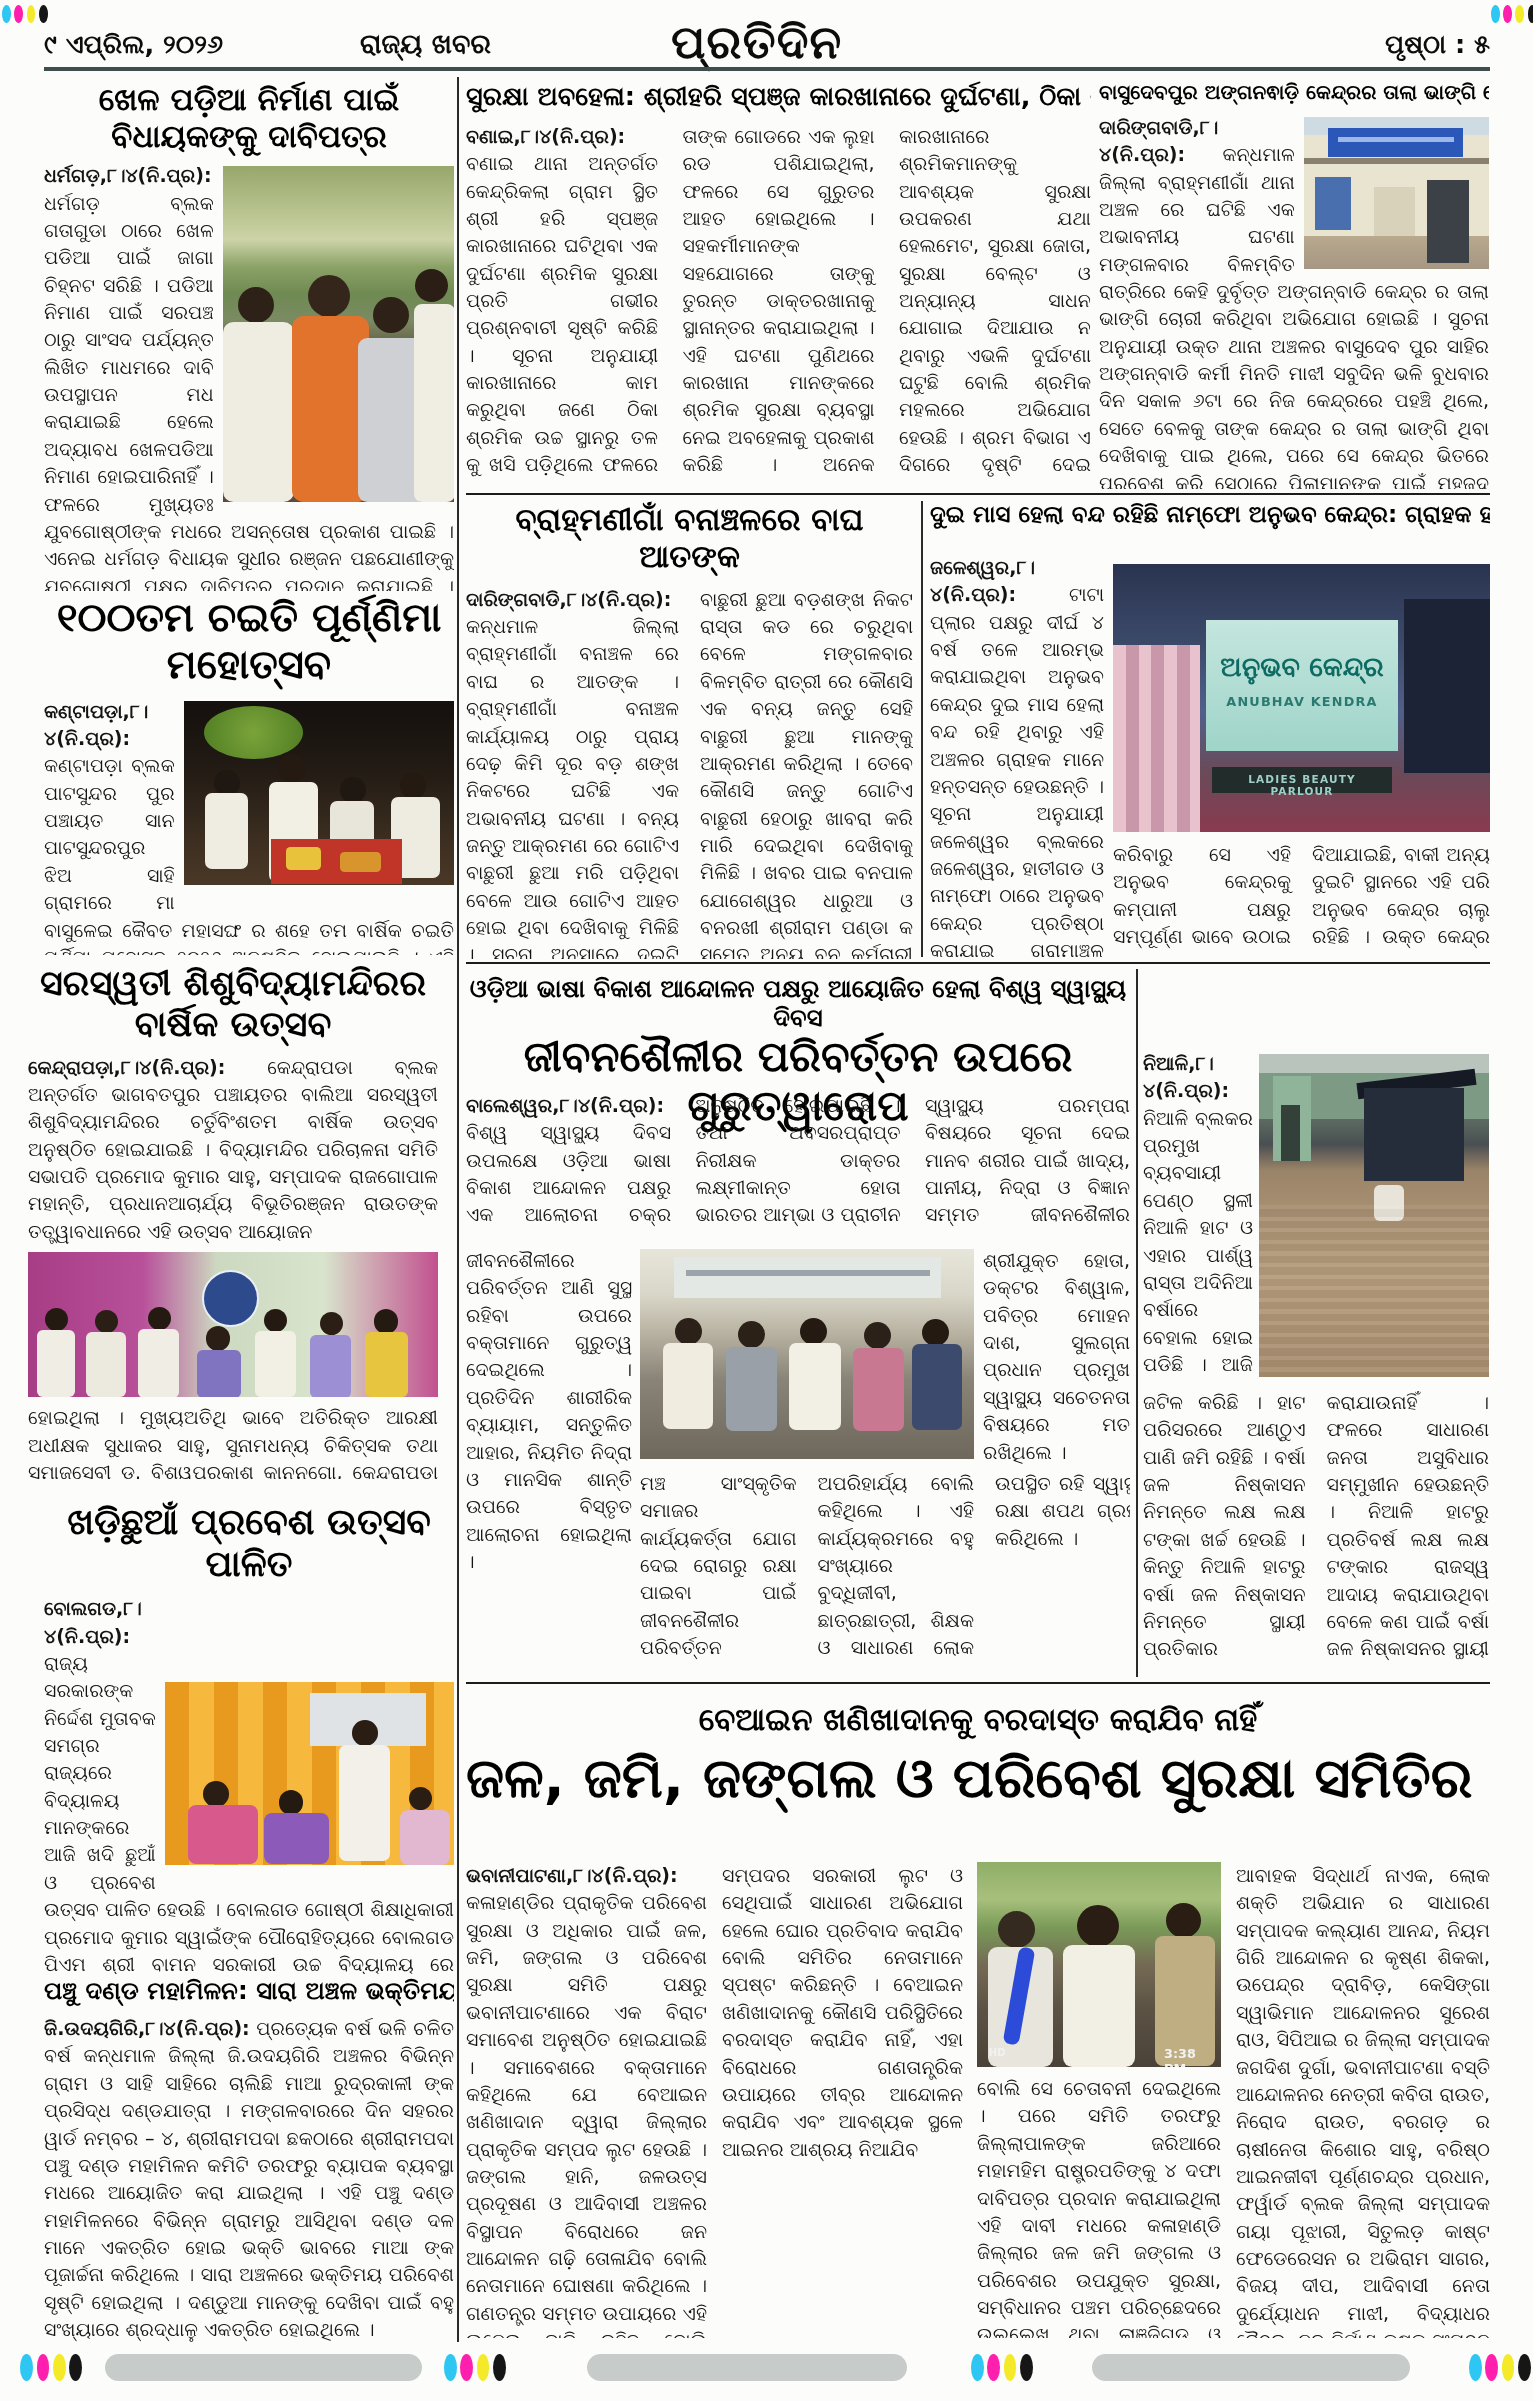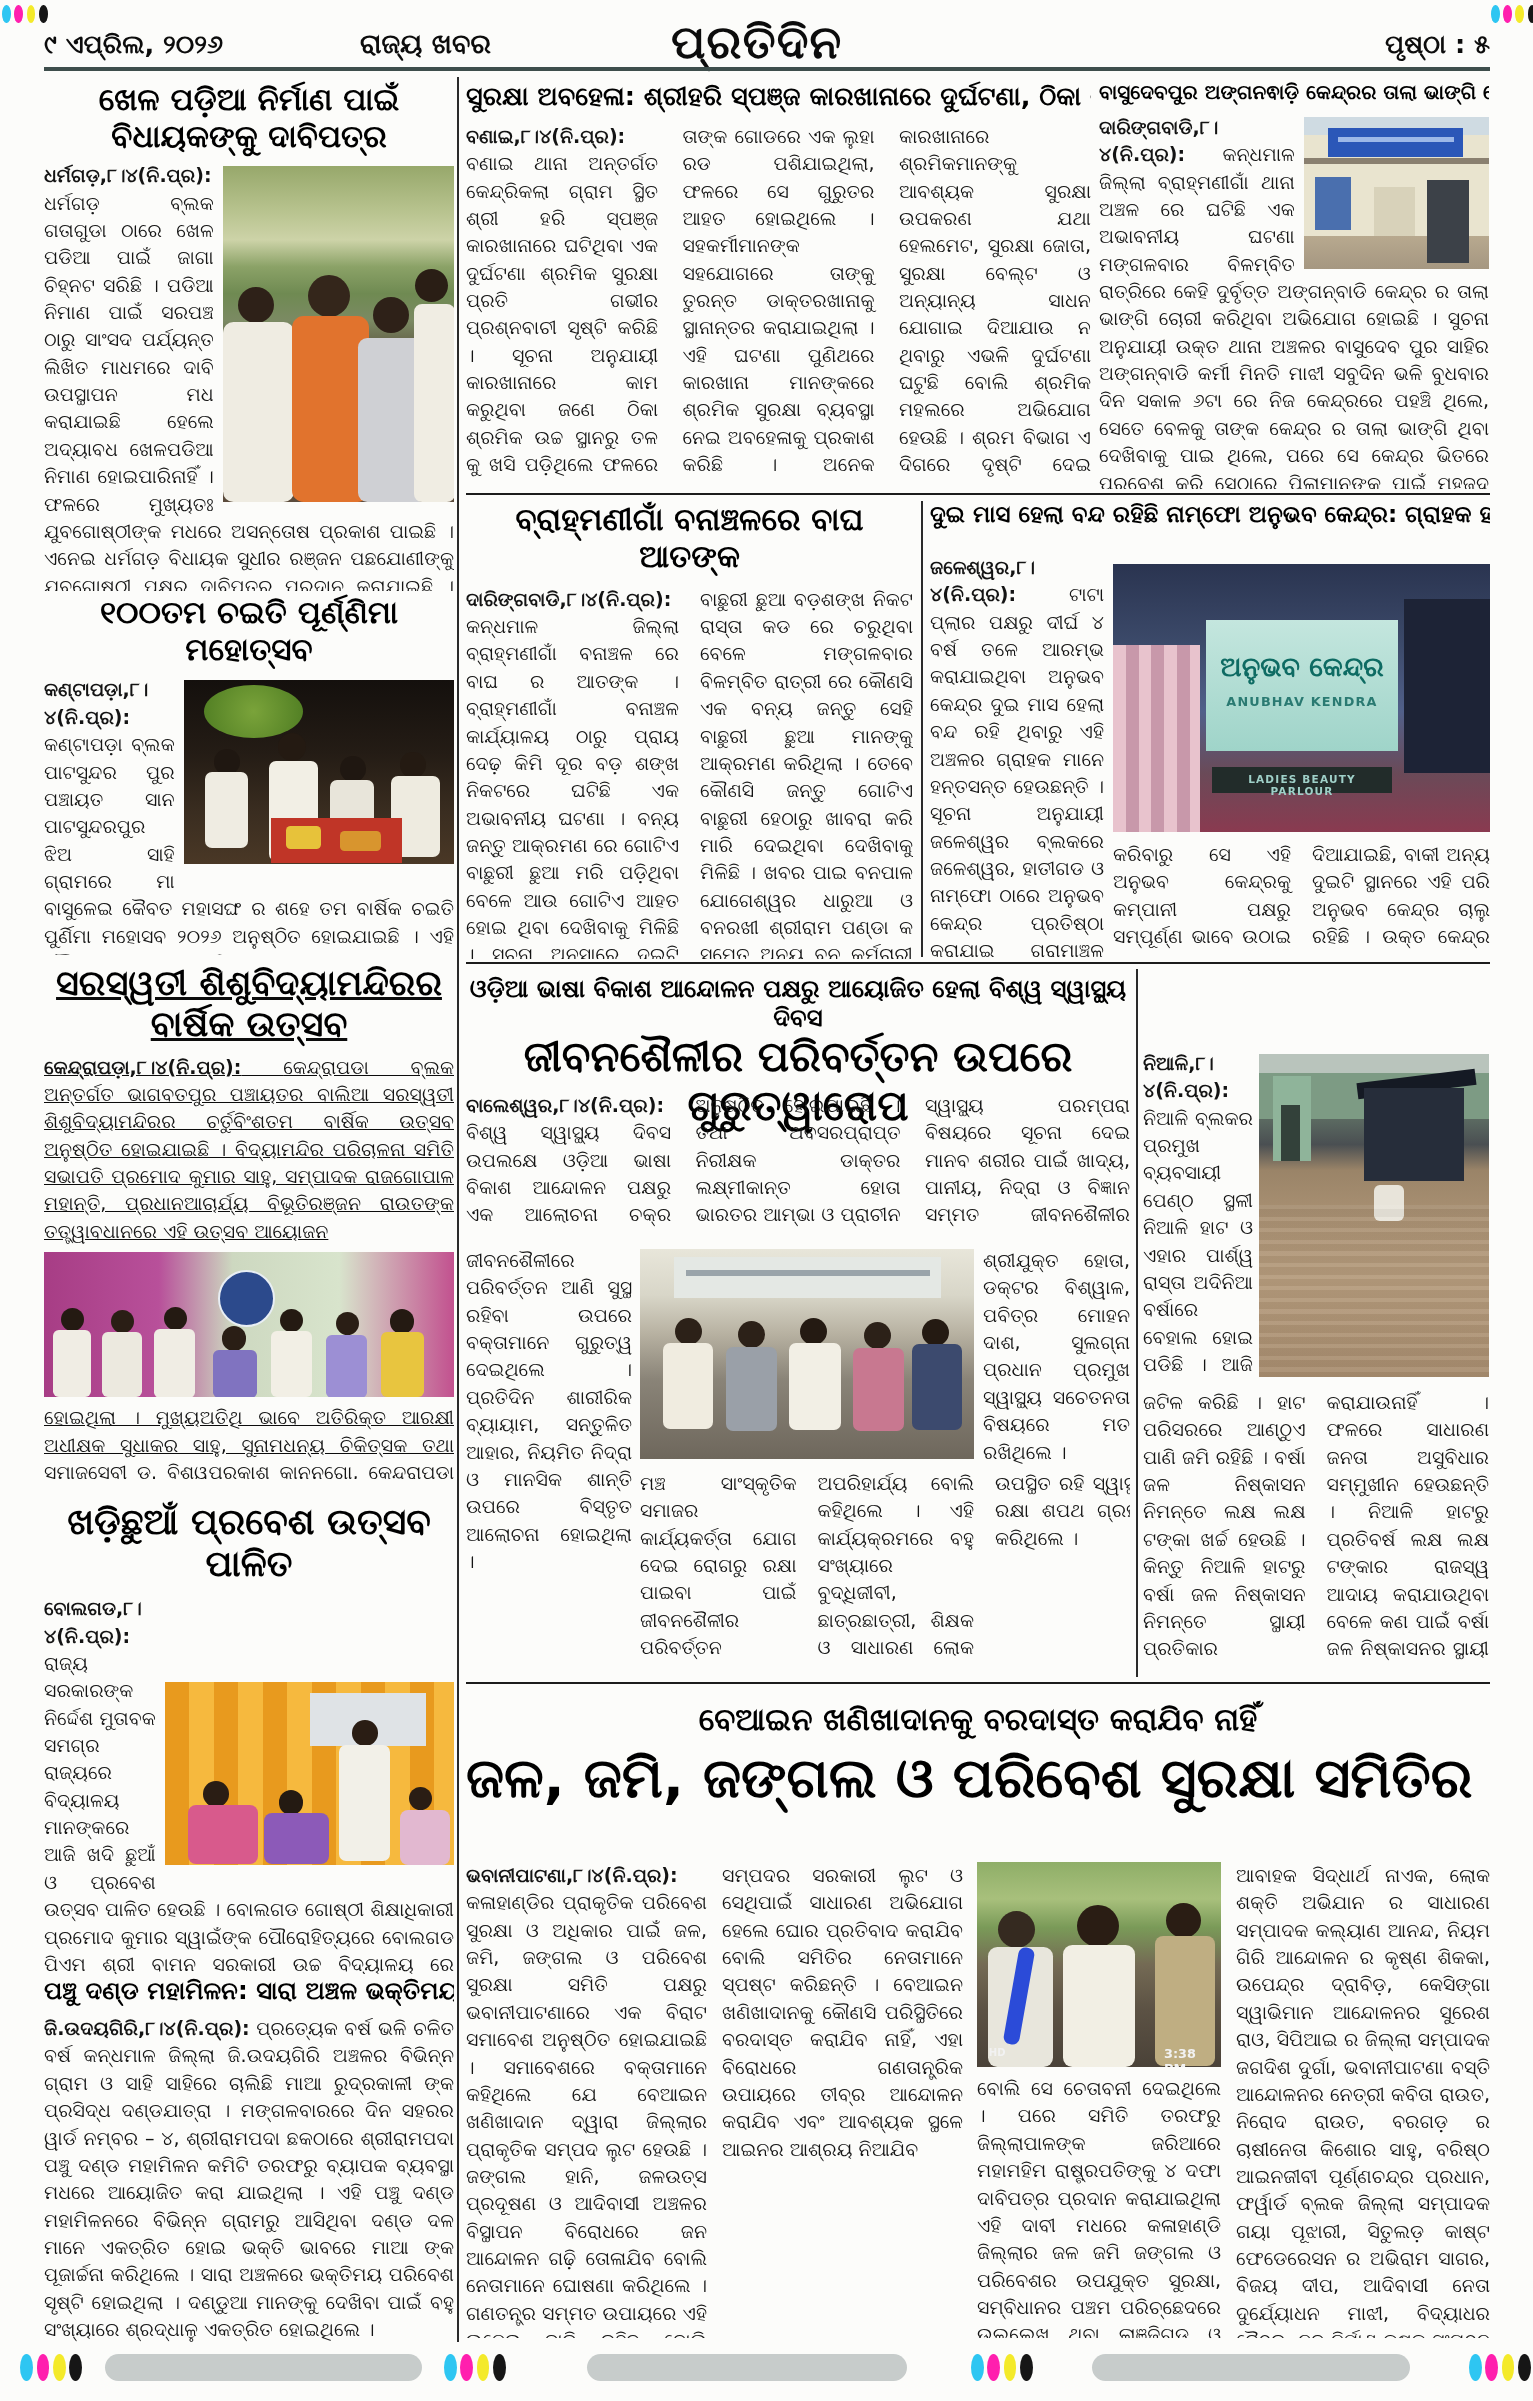--- a/index.html
+++ b/index.html
@@ -63,42 +63,42 @@
       <i class="s" style="left:135px;top:172px;width:70px;height:164px;border-radius:9.3px;background:#cfd0d4;"></i>
       <i class="s" style="left:192px;top:103px;width:33px;height:33px;border-radius:50%;background:#2a1e15;"></i>
       <i class="s" style="left:191px;top:138px;width:41px;height:198px;border-radius:8.1px;background:#f0ede3;"></i>
     </div>
     <b class="dl">ଧର୍ମଗଡ଼,୮।୪(ନି.ପ୍ର):</b>
     <span>ଧର୍ମଗଡ଼ ବ୍ଲକ ଗତାଗୁଡା ଠାରେ ଖେଳ ପଡିଆ ପାଇଁ ଜାଗା ଚିହ୍ନଟ ସରିଛି । ପଡିଆ ନିମାଣ ପାଇଁ ସରପଞ୍ଚ ଠାରୁ ସାଂସଦ ପର୍ଯ୍ୟନ୍ତ ଲିଖିତ ମାଧମରେ ଦାବି ଉପସ୍ଥାପନ ମଧ କରାଯାଇଛି ହେଲେ ଅଦ୍ୟାବଧ ଖେଳପଡିଆ ନିମାଣ ହୋଇପାରିନାହିଁ । ଫଳରେ ମୁଖ୍ୟତଃ ଯୁବଗୋଷ୍ଠୀଙ୍କ ମଧରେ ଅସନ୍ତୋଷ ପ୍ରକାଶ ପାଇଛି । ଏନେଇ ଧର୍ମଗଡ଼ ବିଧାୟକ ସୁଧୀର ରଞ୍ଜନ ପଛଯୋଣୀଙ୍କୁ ଯୁବଗୋଷ୍ଠୀ ପକ୍ଷରୁ ଦାବିପତ୍ର ପ୍ରଦାନ କରାଯାଇଛି । ଗତାଗୁଡା ଠାରେ ଖେଳ ପଡିଆ ନିର୍ମାଣ ହେଲେ ଅତ୍ରାଞ୍ଚଳର ଯୁବକମାନେ କ୍ରୀଡା କ୍ଷେତ୍ରରେ ଆଗକୁ ଯାଇପାରିବେ ବୋଲି ଦାବିପତ୍ରରେ ଉଲ୍ଲେଖ ରହିଛି । ବିଧାୟକ ଏ ଦିଗରେ ତୁରନ୍ତ ପଦକ୍ଷେପ ନେବାକୁ ପ୍ରତିଶ୍ରୁତି ଦେଇଥିବା ଜଣାପଡିଛି । ଦୀର୍ଘ ଦିନ ଧରି ଦାବି ହୋଇ ଆସୁଥିଲେ ମଧ୍ୟ ଖେଳ ପଡିଆ ନିମାଣ କାମ ଆଗେଇ ପାରିନାହଁ ।</span>
   </div>
 </div>
 
 <div class="art" style="left:44px;top:594px;width:410px;height:361px;">
-  <div class="hl" style="font-size:31px;">୧୦୦ତମ ଚଇତି ପୂର୍ଣ୍ଣିମା ମହୋତ୍ସବ</div>
+  <div class="hl" style="font-size:40px;">୧୦୦ତମ ଚଇତି ପୂର୍ଣ୍ଣିମା ମହୋତ୍ସବ</div>
   <div class="body-txt" style="margin-top:9.3px;">
     <div class="photo fl-r" style="width:270px;height:184px;background:linear-gradient(180deg,#14100d 0%,#241c15 40%,#3a2d20 72%,#4a3826 100%);">
       <i class="s" style="left:20px;top:4.6px;width:99px;height:53px;border-radius:50%;background:radial-gradient(circle,#7aa33a,#4e7c22);"></i>
       <i class="s" style="left:30px;top:69px;width:25.6px;height:25.6px;border-radius:50%;background:#1f1711;"></i>
       <i class="s" style="left:21px;top:92px;width:43px;height:76px;border-radius:7px;background:#efece2;"></i>
       <i class="s" style="left:94px;top:53px;width:28px;height:28px;border-radius:50%;background:#241a12;"></i>
       <i class="s" style="left:85px;top:81px;width:49px;height:100px;border-radius:7px;background:#f2efe5;"></i>
       <i class="s" style="left:156px;top:76px;width:25.6px;height:25.6px;border-radius:50%;background:#1f1711;"></i>
       <i class="s" style="left:146px;top:100px;width:44px;height:76px;border-radius:7px;background:#e8e5da;"></i>
       <i class="s" style="left:216px;top:72px;width:25.6px;height:25.6px;border-radius:50%;background:#241a12;"></i>
       <i class="s" style="left:207px;top:96px;width:49px;height:81px;border-radius:7px;background:#eeebe0;"></i>
       <i class="s" style="left:87px;top:138px;width:131px;height:45px;background:#c03527;"></i>
       <i class="s" style="left:102px;top:146px;width:35px;height:23px;border-radius:4.6px;background:#e7c23a;"></i>
       <i class="s" style="left:156px;top:151px;width:41px;height:20px;border-radius:4.6px;background:#d8952e;"></i>
     </div>
     <b class="dl">କଣ୍ଟାପଡ଼ା,୮।୪(ନି.ପ୍ର):</b>
     <span>କଣ୍ଟାପଡ଼ା ବ୍ଲକ ପାଟସୁନ୍ଦର ପୁର ପଞ୍ଚାୟତ ସାନ ପାଟସୁନ୍ଦରପୁର ଝିଅ ସାହି ଗ୍ରାମରେ ମା ବାସୁଳେଇ କୈବତ ମହାସଙ୍ଘ ର ଶହେ ତମ ବାର୍ଷିକ ଚଇତି ପୁର୍ଣିମା ମହୋସବ ୨୦୨୬ ଅନୁଷ୍ଠିତ ହୋଇଯାଇଛି । ଏହି ମୌସବରେ ମୁଖ୍ୟ ଅତିଥି ଭାବେ କଣ୍ଟାପଡ଼ା ବ୍ଲକ ଉପାଧକ୍ଷ ଯଚିନ୍ଦ୍ରନାଥ ବରାଳ ଯୋଗ ଦେଇଥିଲେ । ବାବୁଲି ଚରଣ ପ୍ରଧାନ ଅବସର ପ୍ରାପ୍ତ ଶିକ୍ଷକ, ରାଜଗୋପାଳ ଭୂୟାଁ, ସଦାନନ୍ଦ ବେହେରା, ଦୁର୍ଗାଚରଣ ବେହେରା, ମଧୁସୂଦନ ବେହେରା, ମଙ୍ଗୁଳି ଚରଣ ବେହେରା, ଭଗବାନ ବେହେରା, ସୁବାସ ବେହେରା ପ୍ରମୁଖ ଏହି ଉତ୍ସବର ସୁପରିଚାଳନା କରିଥିଲେ । ଗ୍ରାମବାସୀଙ୍କ ସହଯୋଗରେ ଏହି ମହୋତ୍ସବ ସୁରୁଖୁରୁରେ ସମ୍ପନ୍ନ ହୋଇଥିଲା ।</span>
   </div>
 </div>
 
-<div class="art" style="left:44px;top:963px;width:410px;height:516px;text-decoration:underline;">
+<div class="art" style="left:28px;top:963px;width:410px;height:516px;">
   <div class="hl" style="font-size:35px;">ସରସ୍ୱତୀ ଶିଶୁବିଦ୍ୟାମନ୍ଦିରର ବାର୍ଷିକ ଉତ୍ସବ</div>
   <div class="body-txt" style="margin-top:8.1px;">
     <b class="dl">କେନ୍ଦ୍ରାପଡ଼ା,୮।୪(ନି.ପ୍ର):</b>
     <span>କେନ୍ଦ୍ରାପଡା ବ୍ଲକ ଅନ୍ତର୍ଗତ ଭାଗବତପୁର ପଞ୍ଚାୟତର ବାଲିଆ ସରସ୍ୱତୀ ଶିଶୁବିଦ୍ୟାମନ୍ଦିରର ଚର୍ତୁବିଂଶତମ ବାର୍ଷିକ ଉତ୍ସବ ଅନୁଷ୍ଠିତ ହୋଇଯାଇଛି । ବିଦ୍ୟାମନ୍ଦିର ପରିଚାଳନା ସମିତି ସଭାପତି ପ୍ରମୋଦ କୁମାର ସାହୁ, ସମ୍ପାଦକ ରାଜଗୋପାଳ ମହାନ୍ତି, ପ୍ରଧାନଆଚାର୍ଯ୍ୟ ବିଭୂତିରଞ୍ଜନ ରାଉତଙ୍କ ତତ୍ତ୍ୱାବଧାନରେ ଏହି ଉତ୍ସବ ଆୟୋଜନ</span>
   </div>
   <div class="photo" style="width:410px;height:145px;margin-top:7px;background:linear-gradient(90deg,#a73d85 0%,#b8509a 28%,#cdd8c0 46%,#d8e4cc 72%,#c2518f 100%);">
     <i class="s" style="left:174px;top:17.4px;width:53px;height:53px;border-radius:50%;background:#2c4a8c;border:2.9px solid #e8eef4;"></i>
     <i class="s" style="left:17.4px;top:56px;width:23px;height:23px;border-radius:50%;background:#241a12;"></i>
     <i class="s" style="left:9.3px;top:78px;width:38px;height:67px;border-radius:5.8px;background:#f0ede4;"></i>
     <i class="s" style="left:67px;top:58px;width:23px;height:23px;border-radius:50%;background:#2a1e15;"></i>

